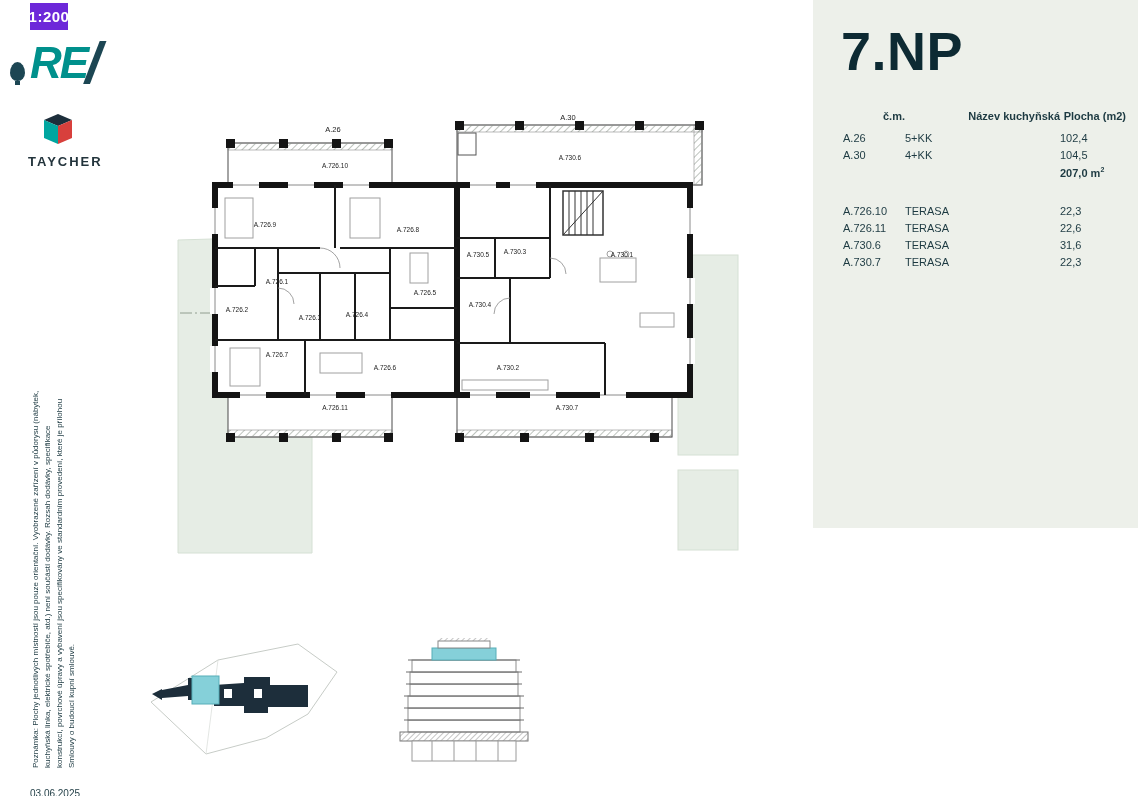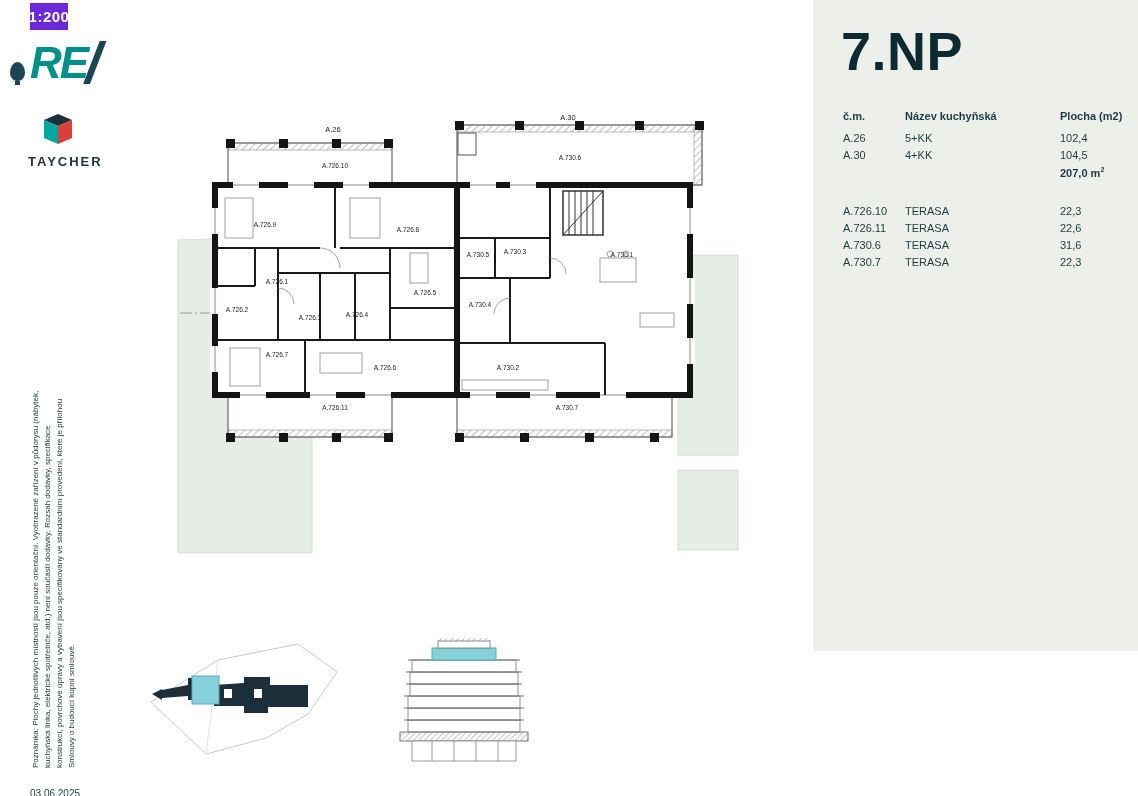--- a/index.html
+++ b/index.html
@@ -36,25 +36,25 @@
     font-size:8px; line-height:1.5; color:#1d3a42;
   }
   .date { position:absolute; left:30px; top:788px; font-size:10px; font-weight:normal; color:#1d3a42; }
 
   
   .plan      { position:absolute; left:170px; top:108px; width:575px; height:455px; }
   .siteplan  { position:absolute; left:148px; top:640px; width:192px; height:128px; }
   .elevation { position:absolute; left:398px; top:636px; width:132px; height:132px; }
 
   
-  .panel { position:absolute; left:813px; top:0; width:325px; height:651px; background:#edf0ea; }
+  .panel { position:absolute; left:813px; top:0; width:325px; height:528px; background:#edf0ea; }
   .floor-title { margin:20px 0 0 28px; font-size:54px; font-weight:bold; color:#0d2a33; letter-spacing:.5px; }
   .tbl { margin:26px 12px 0 30px; font-size:11px; color:#1d3a42; }
   .tr { display:grid; grid-template-columns:62px 1fr 66px; align-items:baseline; padding:1.5px 0; min-height:14px; white-space:nowrap; }
-  .tr.head { font-weight:bold; margin-bottom:5px; }
+  .tr.head { font-weight:bold; margin-bottom:5px;text-align:right; }
   .tr.total { font-weight:bold; }
   .gap { height:22px; }
   sup { font-size:7px; }
 </style>
 </head>
 <body>
 
 <div class="page">
 
   <div class="scale-badge">1:200</div>

